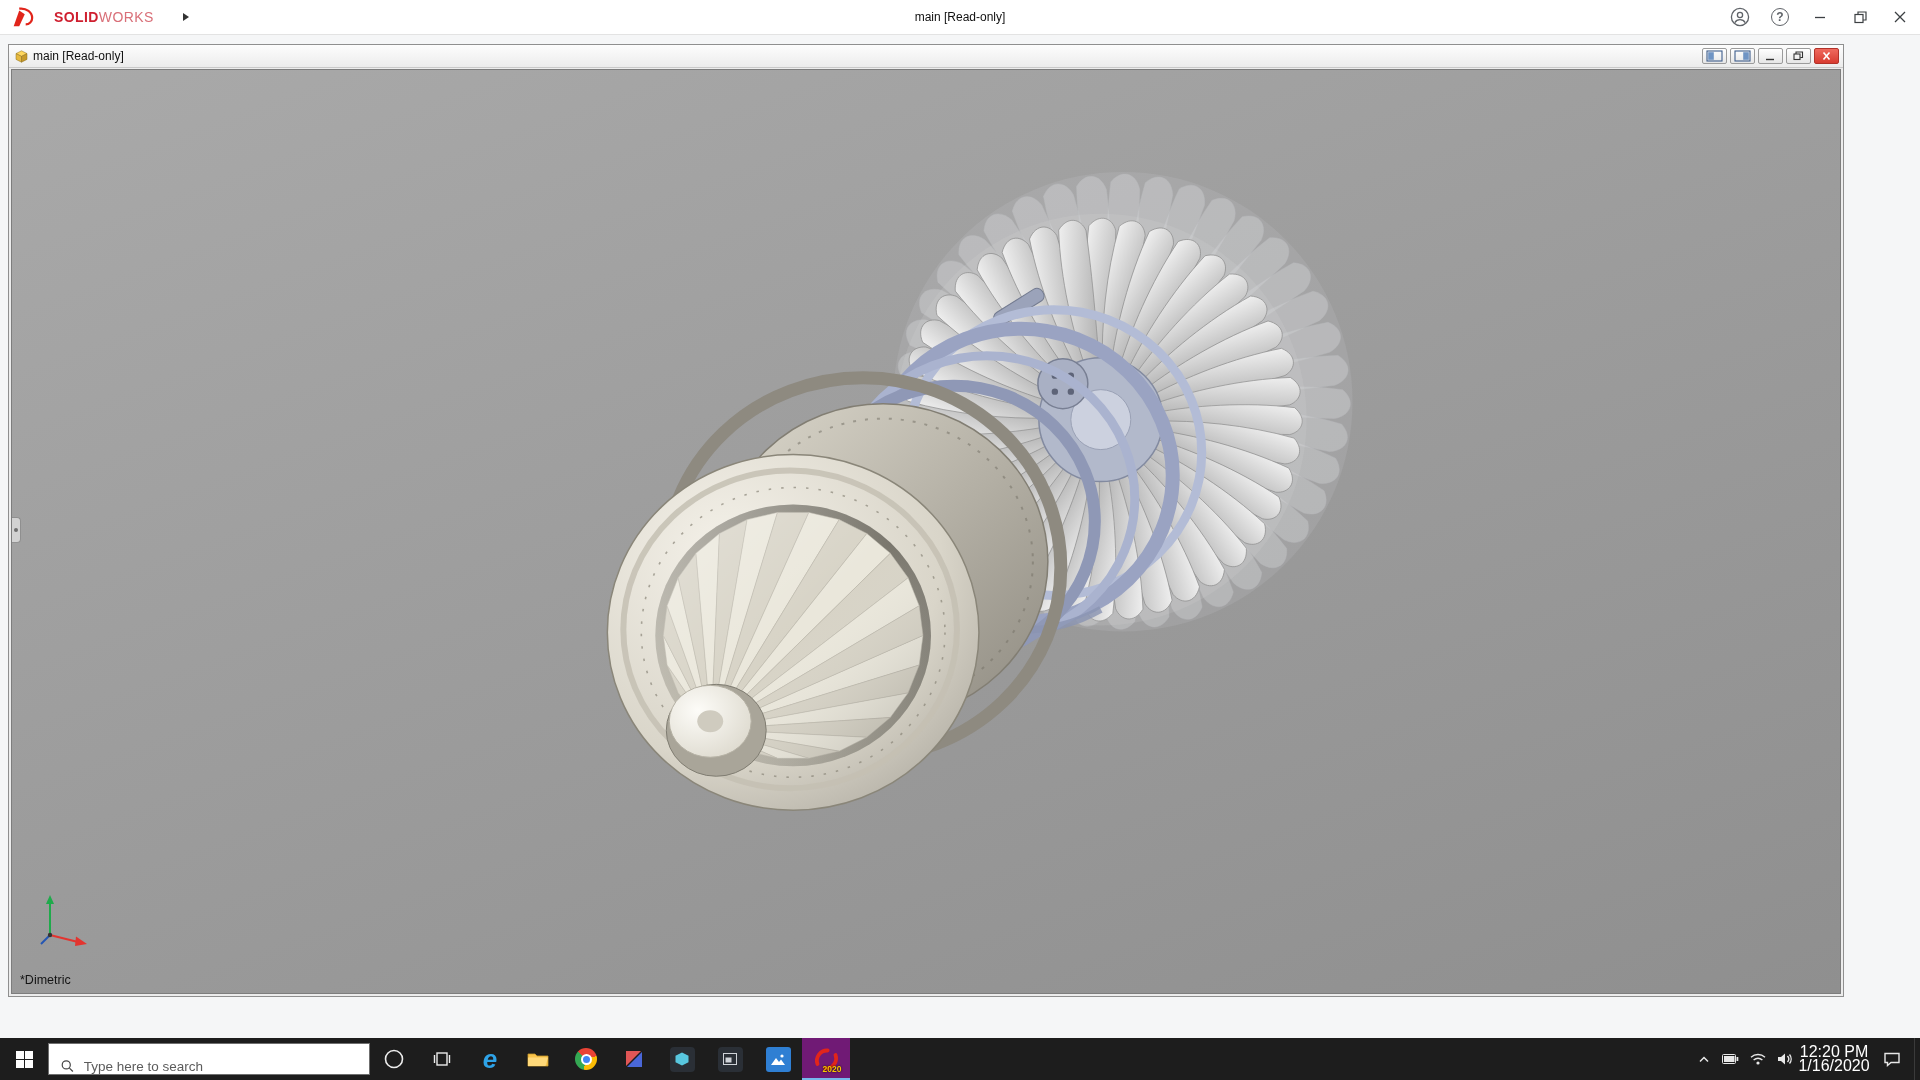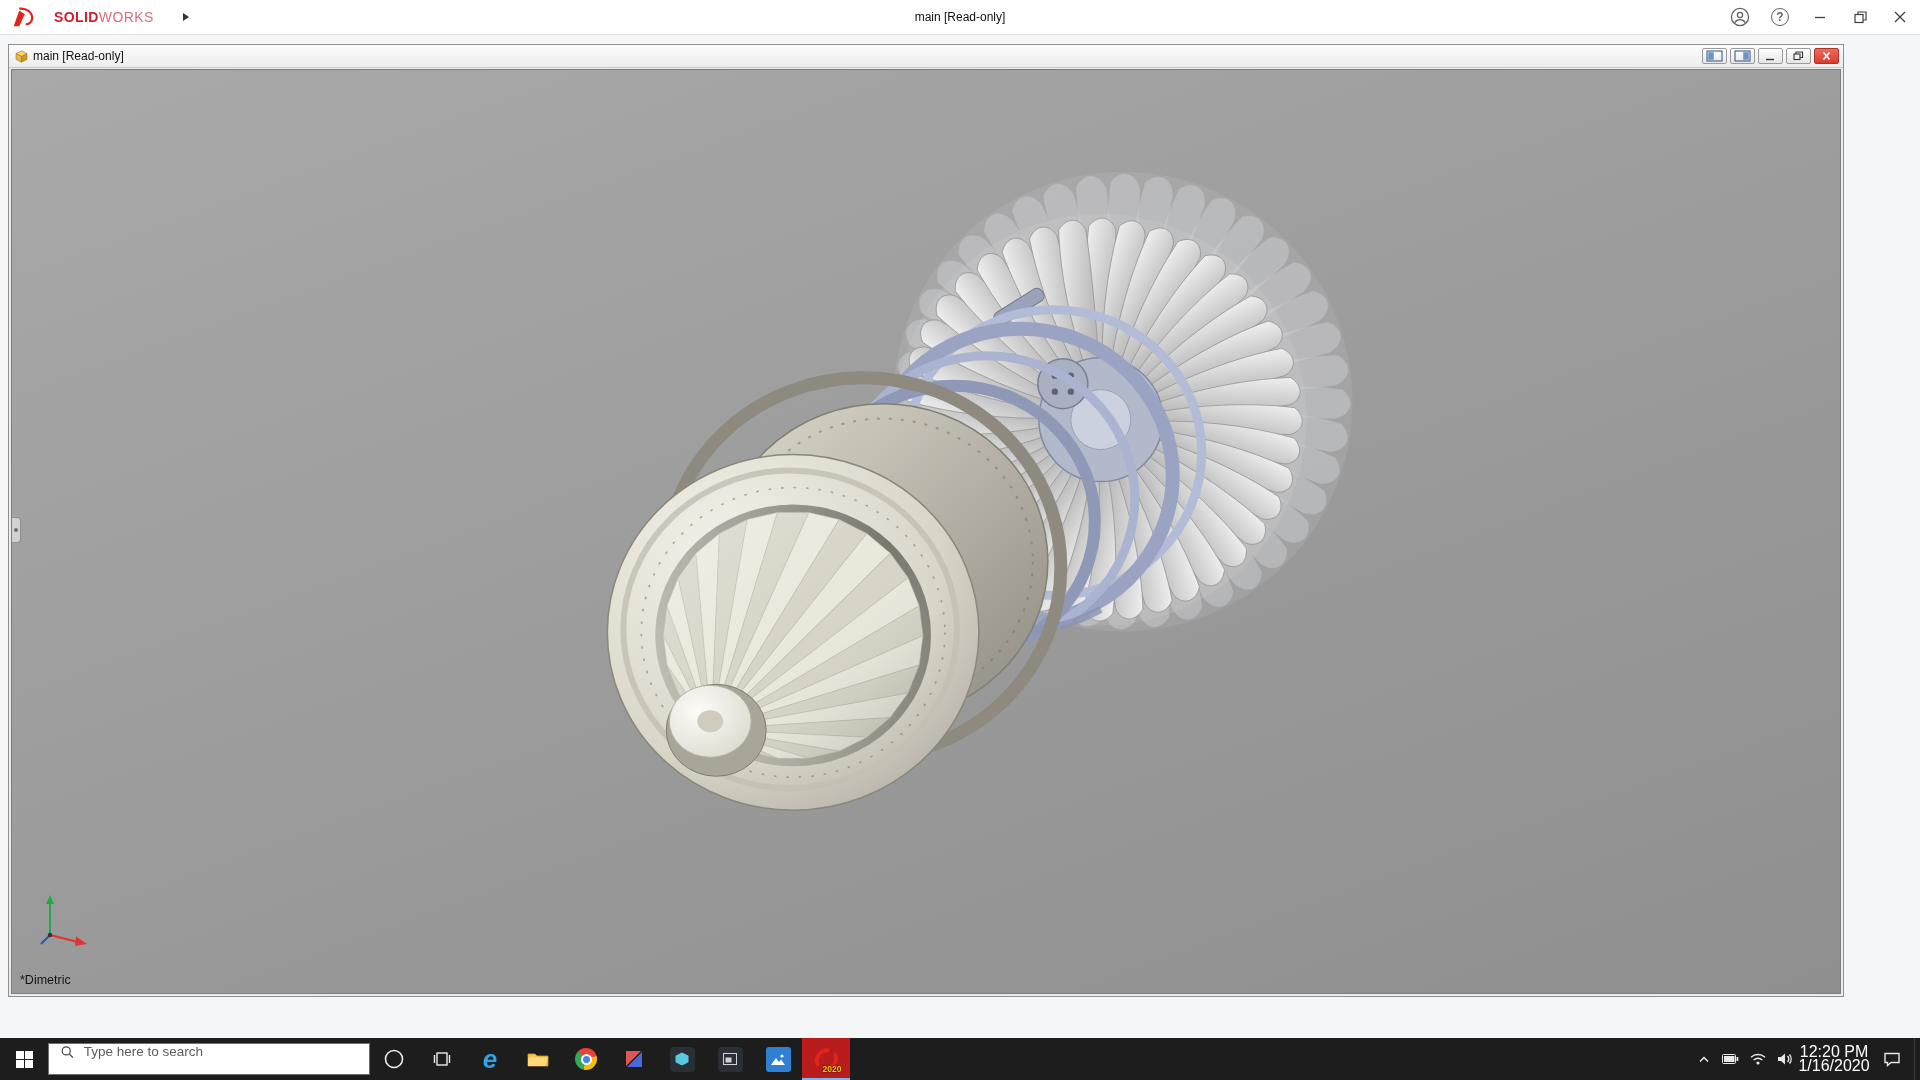--- a/index.html
+++ b/index.html
@@ -30,22 +30,22 @@
   .viewport{position:absolute;left:2px;right:2px;top:24px;bottom:2px;background:linear-gradient(160deg,#a9a9a9 0%,#9d9d9d 45%,#8f8f8f 100%);border:1px solid #7d7d7d;overflow:hidden;cursor:crosshair}
   #model-svg{position:absolute;inset:0;width:100%;height:100%}
   .triad{position:absolute;left:20px;bottom:38px}
   .view-label{position:absolute;left:8px;bottom:6px;font-size:12.5px;font-weight:400;color:#141414}
   .panel-tab{position:absolute;left:0;top:50%;transform:translateY(-58%);width:9px;height:26px;background:#d2d2d2;border:1px solid #8f8f8f;border-left:none;border-radius:0 4px 4px 0;display:flex;align-items:center;justify-content:center;cursor:pointer}
   .panel-tab i{display:block;width:4px;height:4px;border-radius:50%;background:#6f6f6f}
 
   
   .taskbar{position:absolute;left:0;right:0;bottom:0;height:42px;background:#1d1d1d;display:flex;align-items:stretch}
   .tkb-btn{width:48px;border:none;background:transparent;display:flex;align-items:center;justify-content:center;cursor:pointer;position:relative}
-  .tkb-btn.active{background:#b91c1c;box-shadow:inset 0 -2px 0 #76b9ed}
-  .searchbox{width:322px;margin:5px 0;background:#ffffff;border:1px solid #6f6f6f;display:flex;align-items:flex-start;gap:9px;padding:0 11px}
+  .tkb-btn.active{background:#701a75;box-shadow:inset 0 -2px 0 #76b9ed}
+  .searchbox{width:322px;margin:5px 0;background:#ffffff;border:1px solid #6f6f6f;display:flex;align-items:flex-end;gap:9px;padding:0 11px}
   .searchbox input{border:none;outline:none;background:transparent;width:100%;font-size:13.5px;color:#222;font-family:"Liberation Sans",sans-serif}
   .searchbox input::placeholder{color:#5c5c5c}
   .edge-glyph{color:#2ea3e8;font-size:26px;font-weight:700;font-style:italic;line-height:1}
   .chrome-icon{width:22px;height:22px;border-radius:50%;background:conic-gradient(from -45deg,#ea4335 0 33%,#fbbc05 0 66%,#34a853 0 100%);position:relative}
   .chrome-icon::after{content:"";position:absolute;inset:5.5px;border-radius:50%;background:#4285f4;border:2.5px solid #fff}
   .dark-app{width:25px;height:25px;background:#2a2f36;border-radius:4px;display:flex;align-items:center;justify-content:center}
   .photos-app{width:25px;height:25px;background:#2f7fd3;border-radius:3px;display:flex;align-items:center;justify-content:center}
   .sw-app{position:relative;width:27px;height:27px}
   .sw-year{position:absolute;bottom:-1px;right:-2px;font-size:8.5px;font-weight:700;color:#f7c600;text-shadow:0 0 2px #000}
   .tray{margin-left:auto;display:flex;align-items:stretch}

